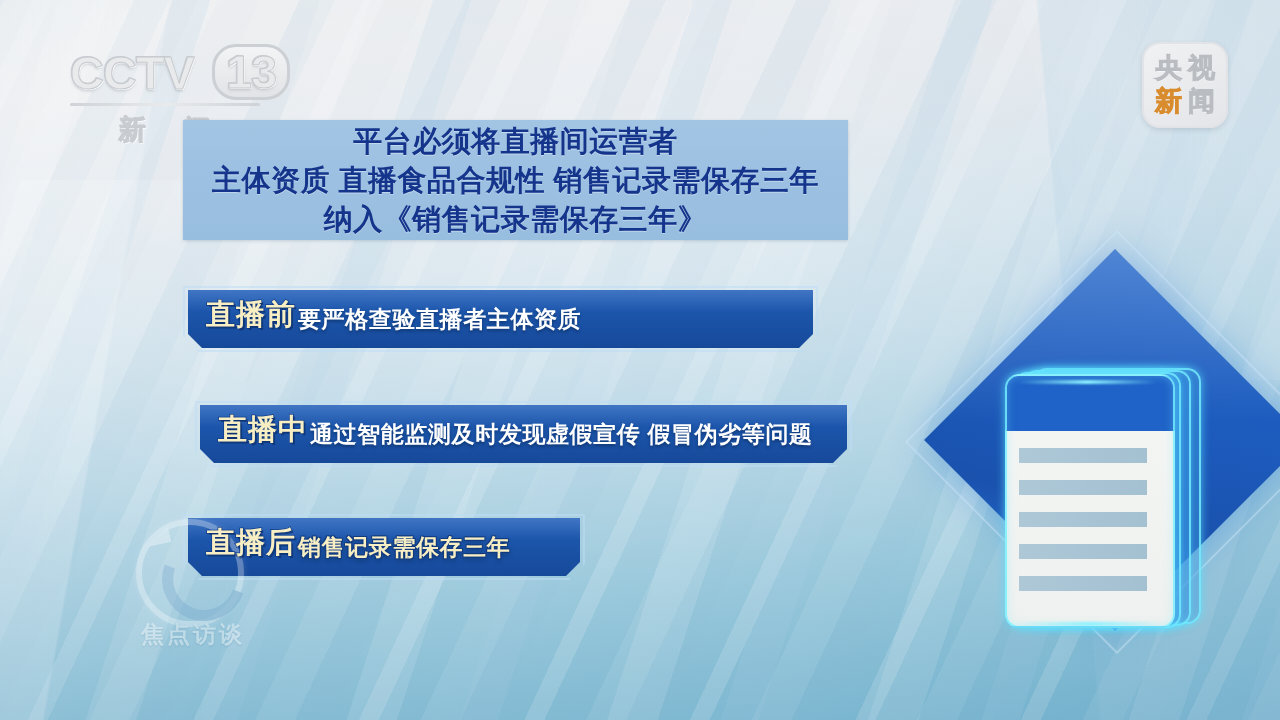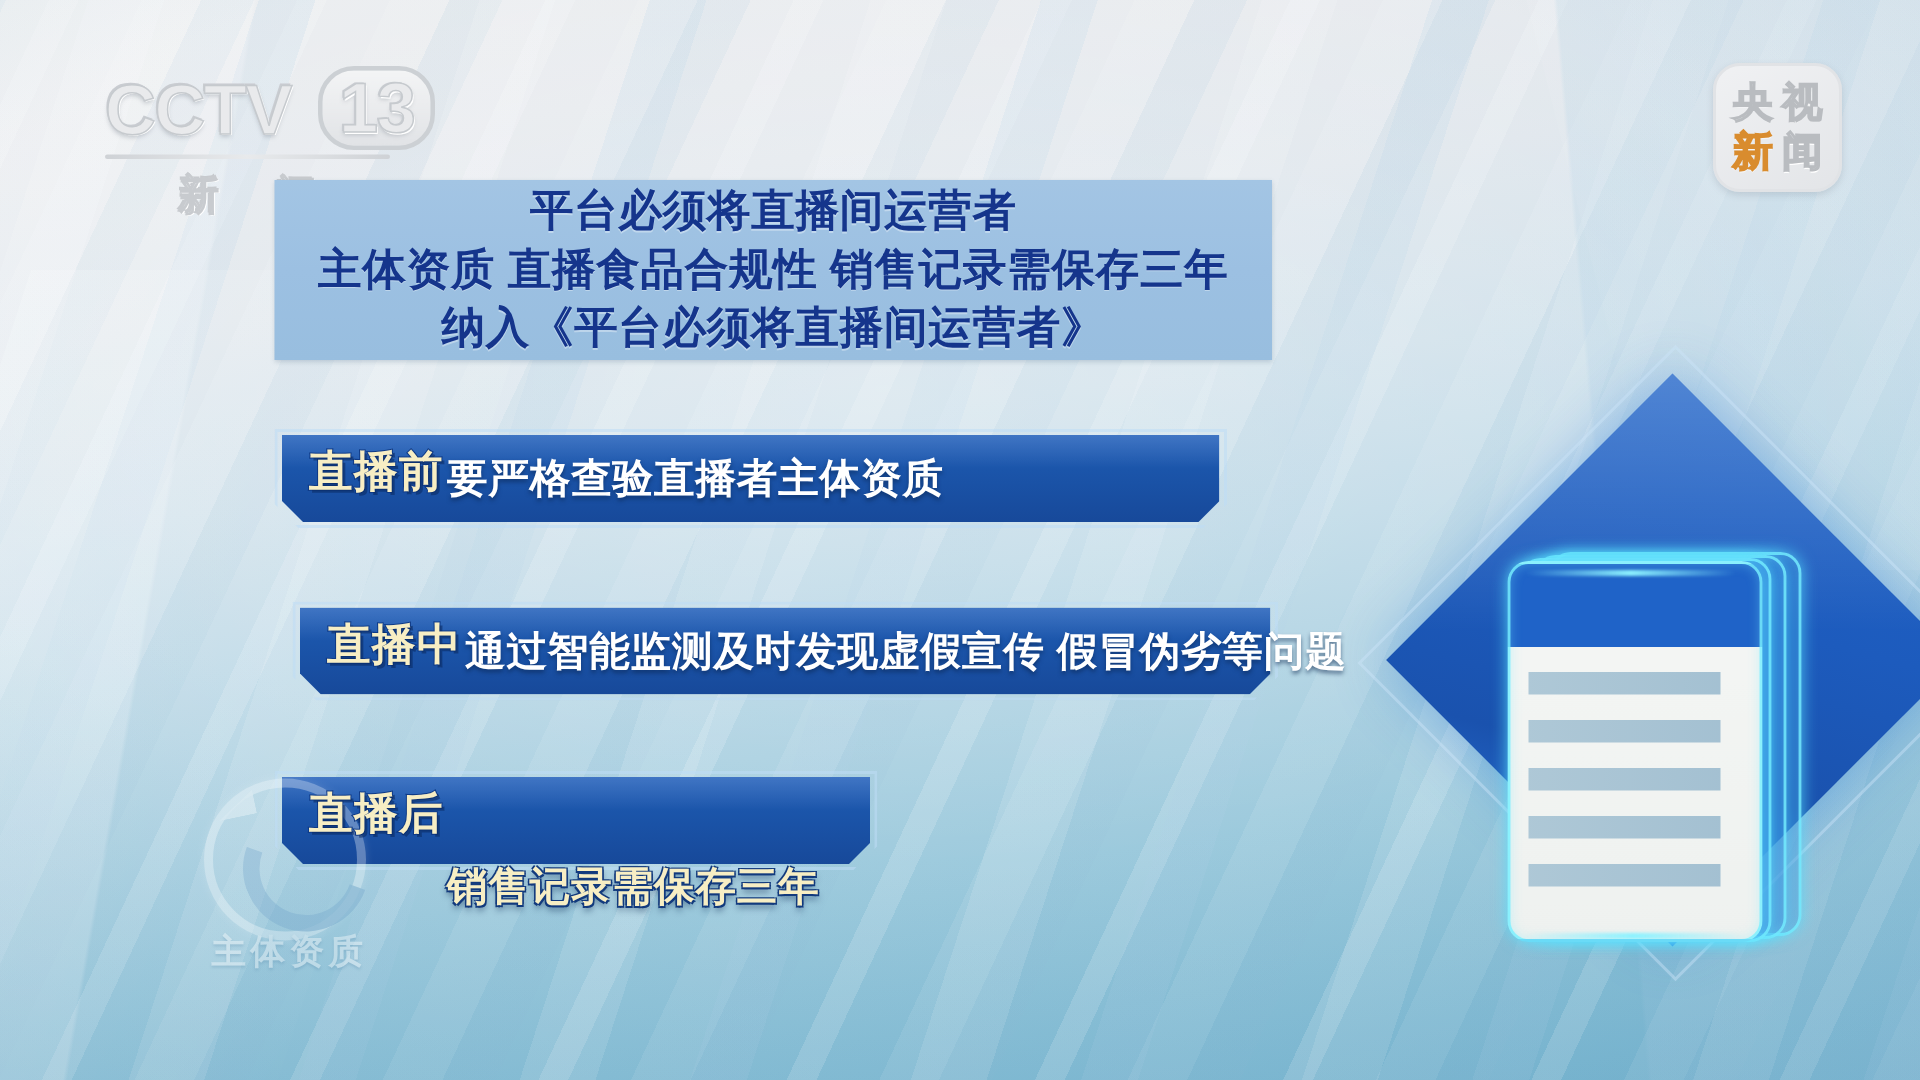--- a/index.html
+++ b/index.html
@@ -131,24 +131,24 @@
     background:linear-gradient(180deg,rgba(255,255,255,.13),rgba(255,255,255,0));
   }
   .row .halo{
     position:absolute;left:-5px;top:-4px;right:-5px;bottom:-4px;
     border:2px solid rgba(190,220,245,.55);
     clip-path:polygon(0 0,100% 0,100% calc(100% - 16px),calc(100% - 16px) 100%,16px 100%,0 calc(100% - 16px));
     pointer-events:none;
   }
   .row .body{
     position:absolute;top:0;height:100%;display:flex;align-items:center;
-    font-size:27px;font-weight:700;white-space:nowrap;letter-spacing:.6px;
+    font-size:23px;font-weight:700;white-space:nowrap;letter-spacing:.6px;
   }
   .body.white{color:#ffffff;text-shadow:0 2px 3px rgba(10,35,75,.55);}
-  .body.cream{color:#f7eec4;text-shadow:1px 1px 0 #123a7d,-1px -1px 0 #123a7d,1px -1px 0 #123a7d,-1px 1px 0 #123a7d,0 3px 4px rgba(10,35,75,.5);margin-top:44px;}
+  .body.cream{color:#f7eec4;text-shadow:1px 1px 0 #123a7d,-1px -1px 0 #123a7d,1px -1px 0 #123a7d,-1px 1px 0 #123a7d,0 3px 4px rgba(10,35,75,.5);}
   .tag{
     position:absolute;left:18px;top:-26px;
     font-size:29px;font-weight:700;color:#f7eec4;letter-spacing:1px;
     -webkit-text-stroke:1.4px #0f3a86;
     paint-order:stroke fill;
     text-shadow:2px 2px 0 rgba(10,40,95,.55);
     z-index:3;white-space:nowrap;margin-top:31px;
   }
 
   #row1{left:188px;top:290px;width:625px;}
@@ -289,21 +289,21 @@
       <div class="ln" style="top:168px"></div>
       <div class="ln" style="top:200px"></div>
       <div class="top-glow"></div>
       <div class="bot-glow"></div>
     </div>
   </div>
 
   <div class="headline">
     <div class="hl">平台必须将直播间运营者</div>
     <div class="hl">主体资质 直播食品合规性 销售记录需保存三年</div>
-    <div class="hl">纳入《平台必须将直播间运营者》</div>
+    <div class="hl">纳入《销售记录需保存三年》</div>
   </div>
 
   <div class="row" id="row1">
     <div class="bar"></div>
     <div class="halo"></div>
     <div class="tag">直播前</div>
     <div class="body white">要严格查验直播者主体资质</div>
   </div>
 
   <div class="row" id="row2">
@@ -317,16 +317,16 @@
     <div class="bar"></div>
     <div class="halo"></div>
     <div class="tag">直播后</div>
     <div class="body cream">销售记录需保存三年</div>
   </div>
 
   <div class="wm">
     <div class="ring"></div>
     <div class="swoosh"></div>
     <div class="tail"></div>
-    <div class="wtext">主体资质</div>
+    <div class="wtext">焦点访谈</div>
   </div>
 
 </div>
 
 </body></html>

